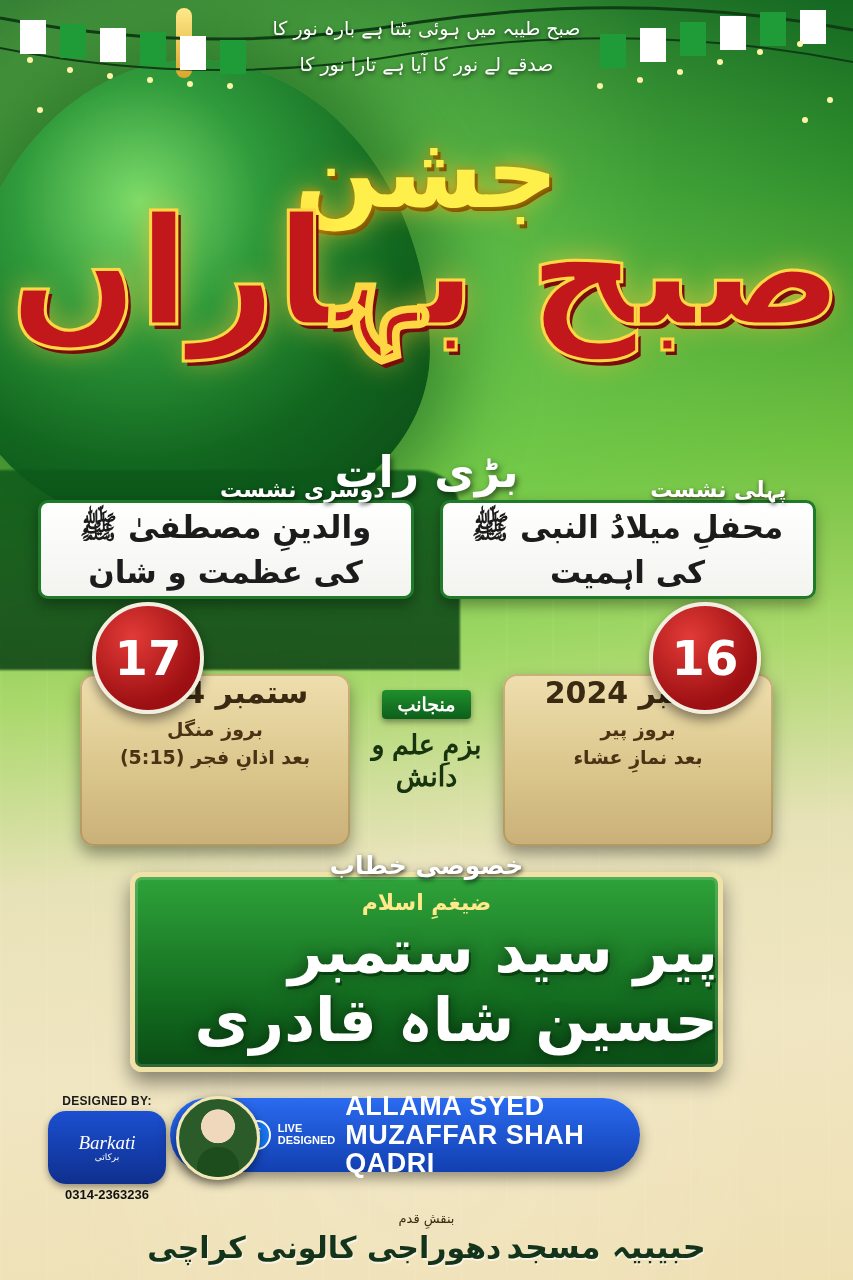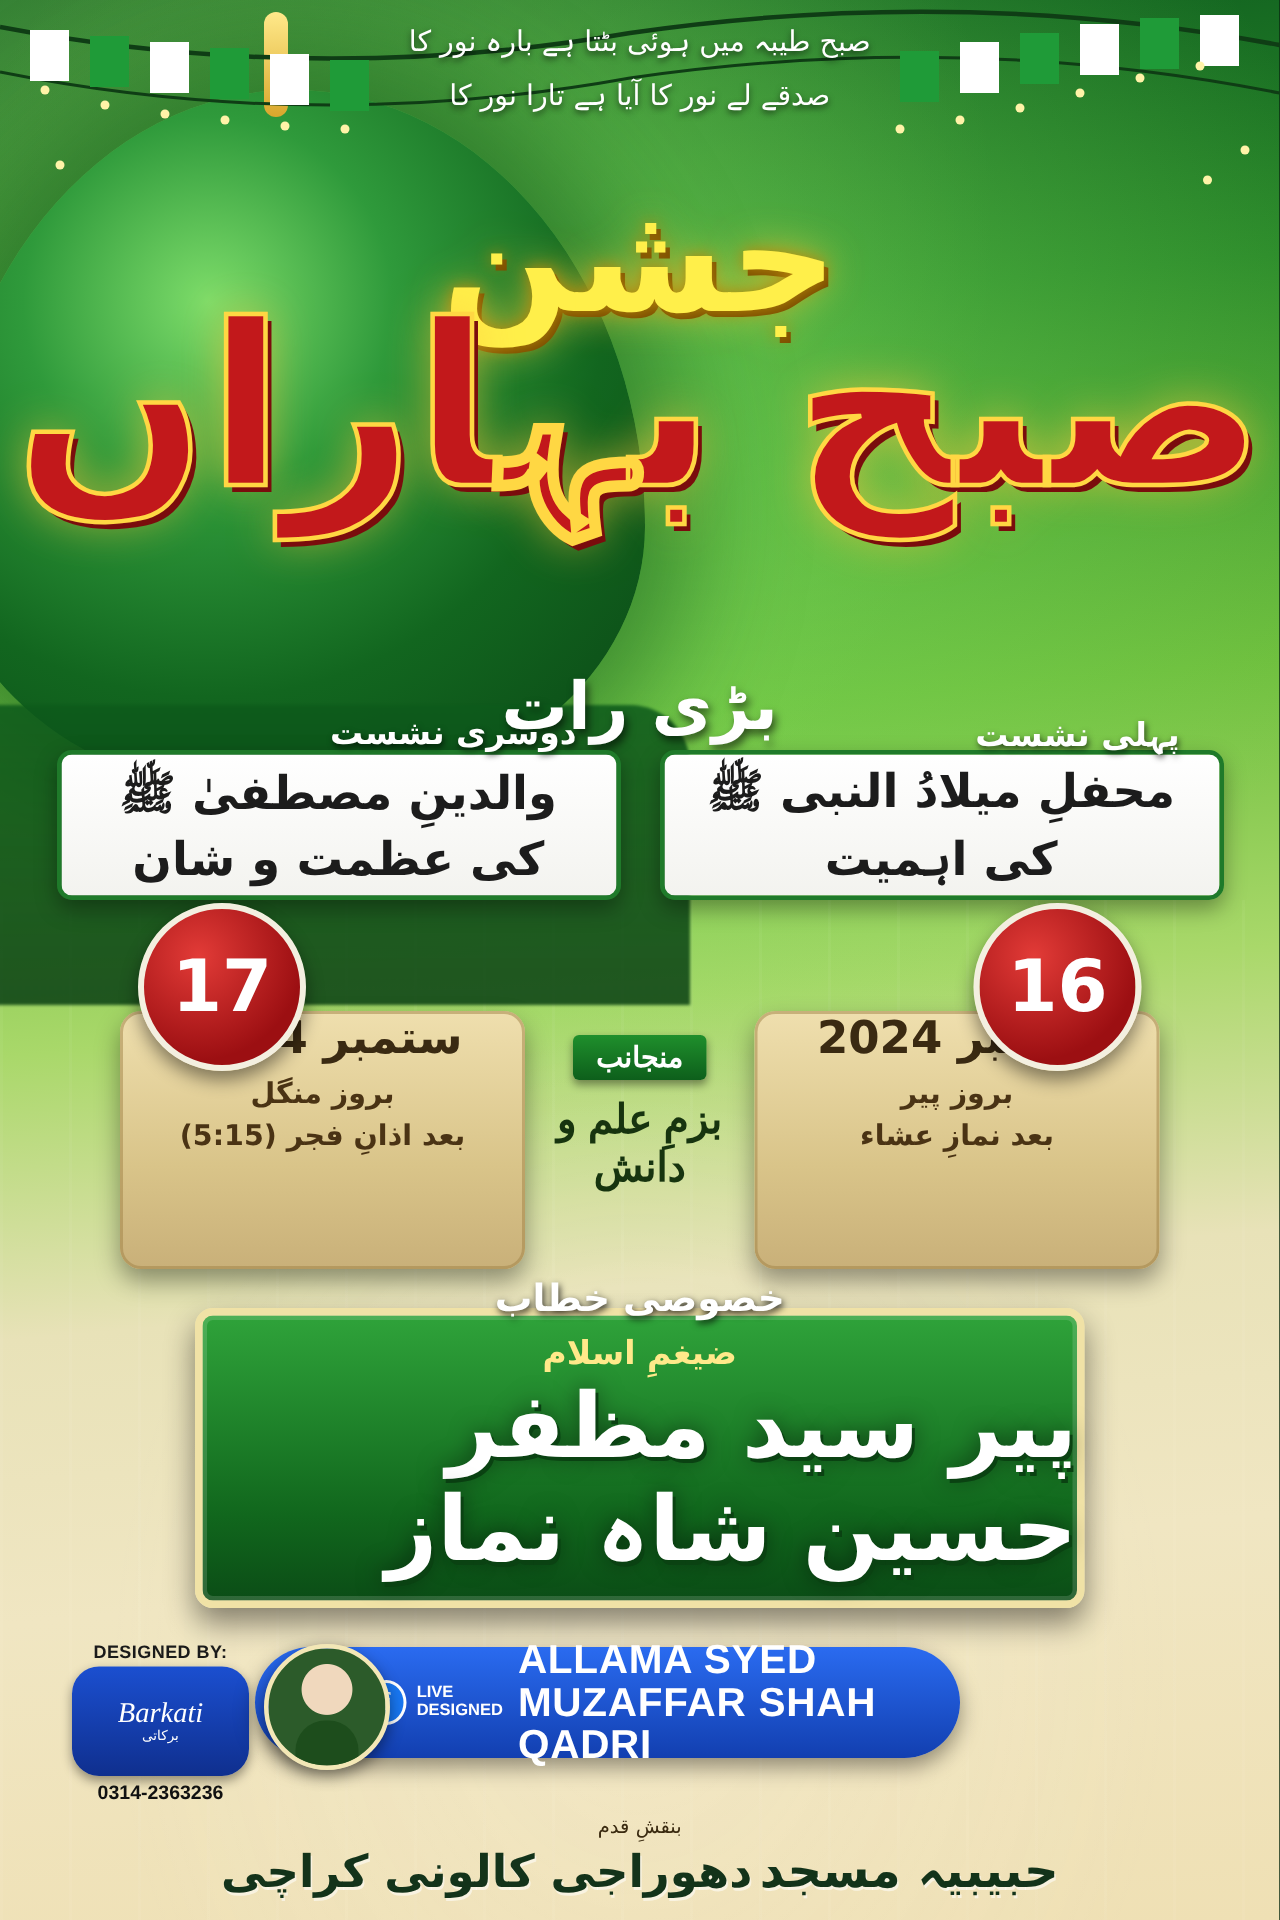--- a/index.html
+++ b/index.html
@@ -298,21 +298,21 @@
 
   <div class="center-note">
     <span class="tag">منجانب</span>
     <div class="l1">بزمِ علم و</div>
     <div class="l2">دانش</div>
   </div>
 
   <div class="speaker">
     <div class="khitab">خصوصی خطاب</div>
     <div class="zia">ضیغمِ اسلام</div>
-    <div class="name">پیر سید مظفر حسین شاہ نماز</div>
+    <div class="name">پیر سید ستمبر حسین شاہ قادری</div>
   </div>
 
   <div class="designed">
     <div class="head">DESIGNED BY:</div>
     <div class="card">
       <div class="brand">Barkati</div>
       <div class="sub">برکاتی</div>
     </div>
     <div class="phone">0314-2363236</div>
   </div>

